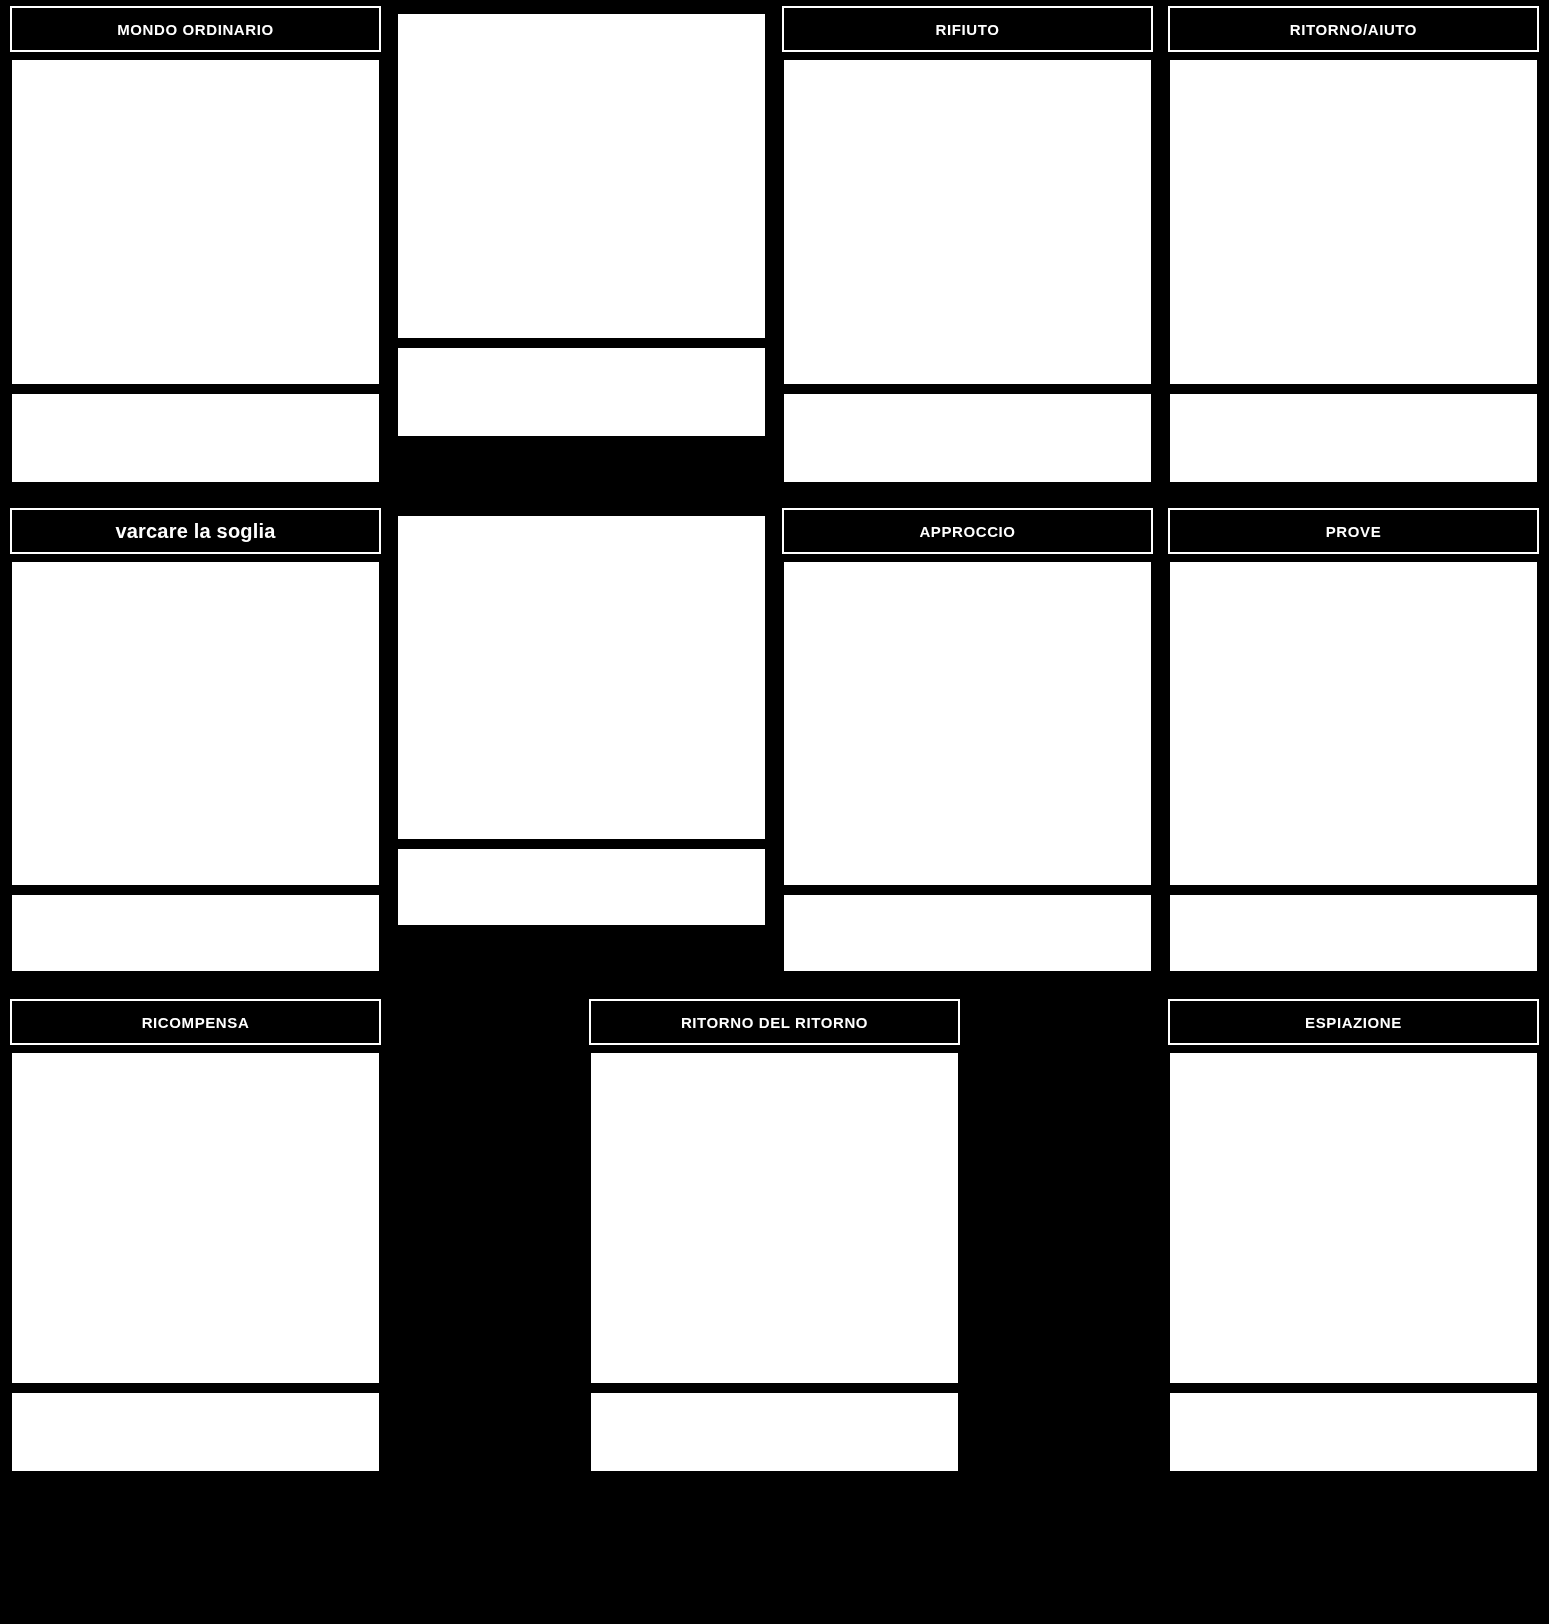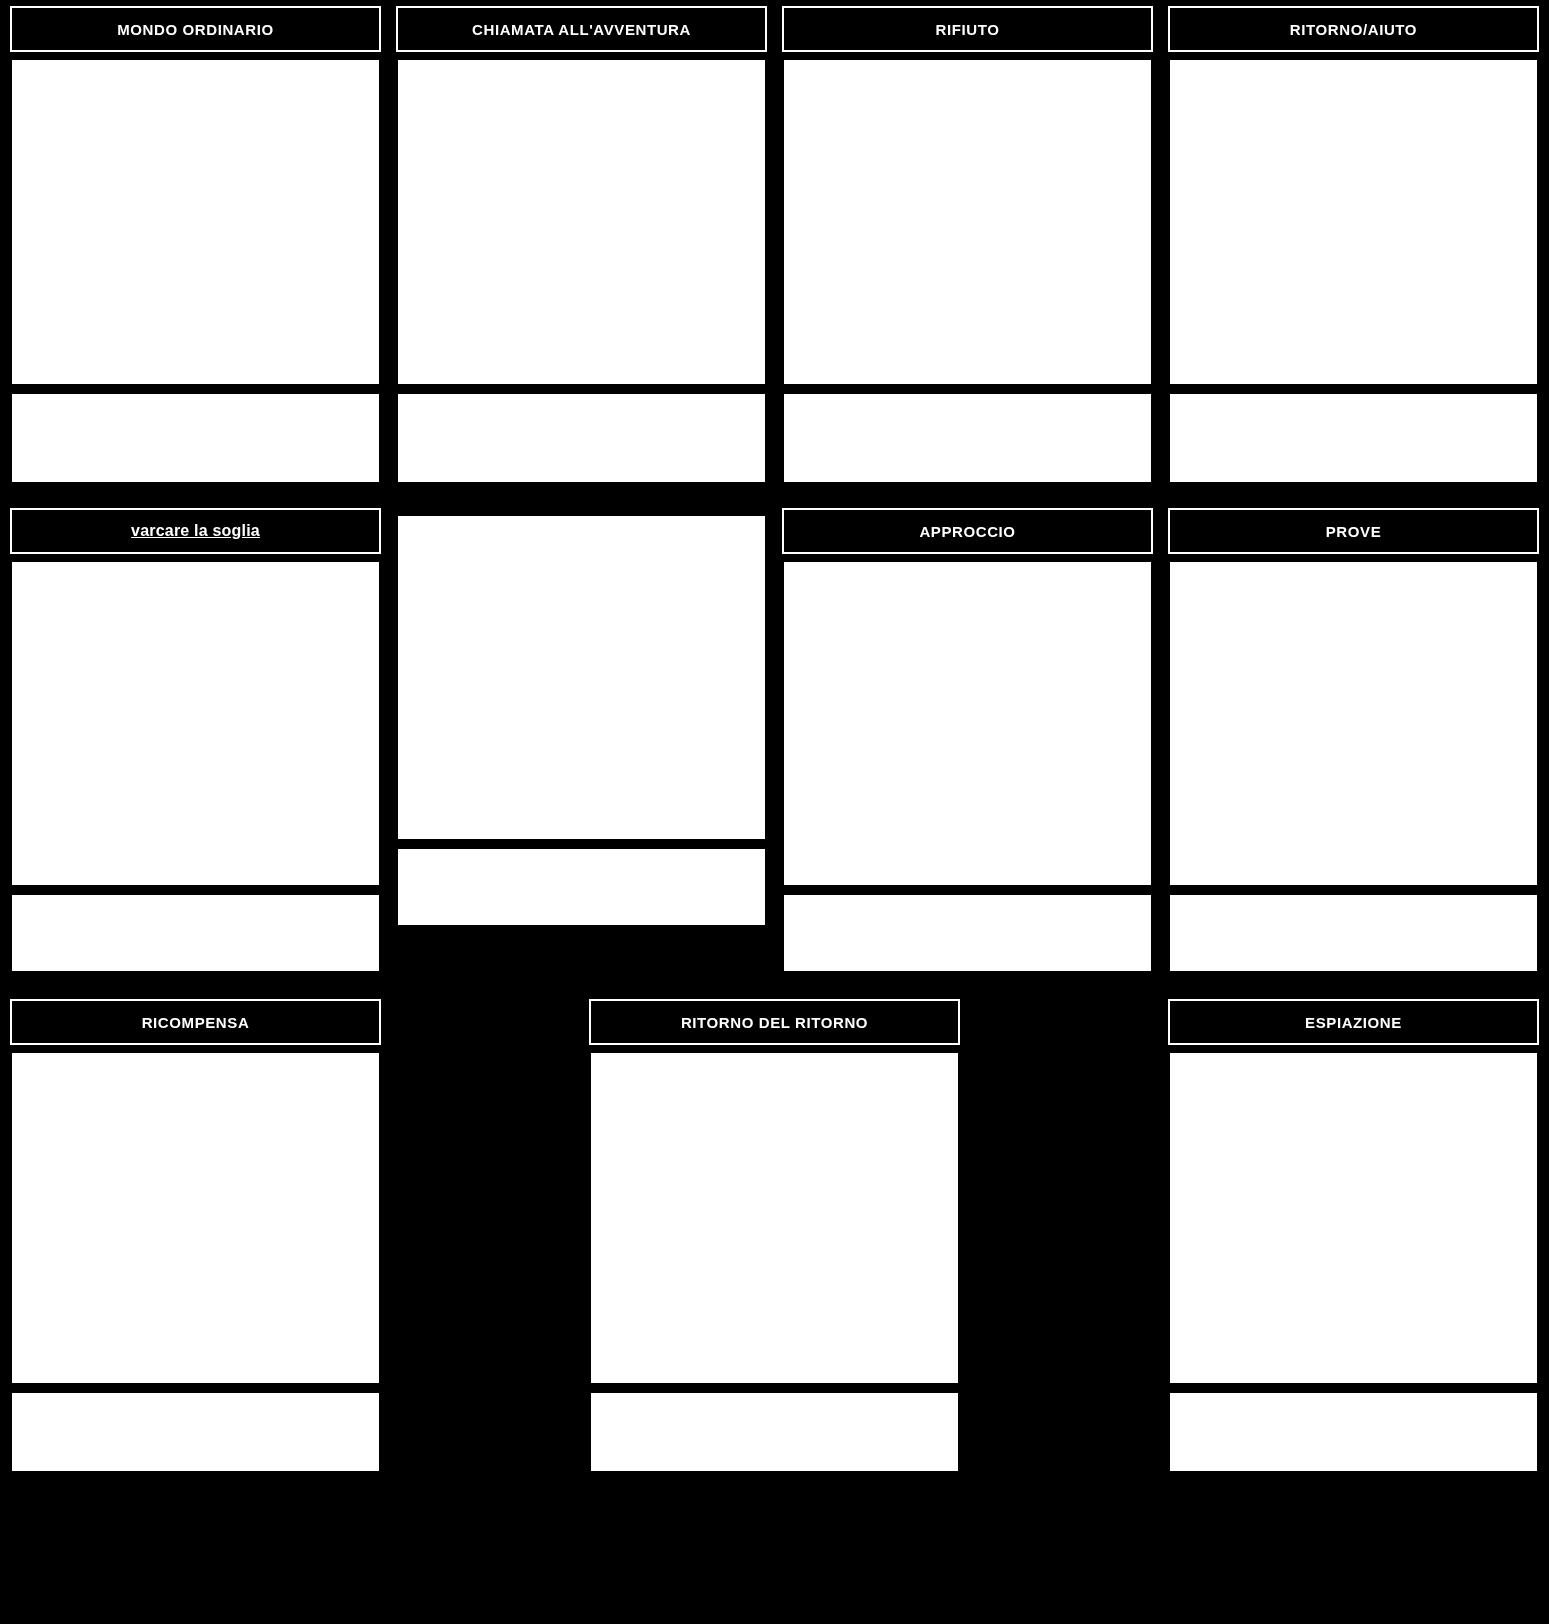--- a/index.html
+++ b/index.html
@@ -47,23 +47,22 @@
     align-items: center;
     justify-content: center;
     text-align: center;
     font-size: 15px;
     font-weight: bold;
     letter-spacing: 0.6px;
     padding: 0 0;
   }
   .cell-title.lowercase {
     text-transform: none;
-    font-size: 16px;
+    font-size: 20px;
     letter-spacing: 0.2px;
-    text-decoration: underline;
   }
   .cell-canvas {
     background: #ffffff;
     border: 2px solid #000000;
     box-sizing: border-box;
     margin-top: 6px;
   }
   .cell-caption {
     background: #ffffff;
     border: 2px solid #000000;
@@ -90,21 +89,20 @@
 
 <div class="storyboard">
 
   <div class="row row-1">
     <div class="cell">
       <div class="cell-title">MONDO ORDINARIO</div>
       <div class="cell-canvas"></div>
       <div class="cell-caption"></div>
     </div>
     <div class="cell">
-      <div class="cell-title">CHIAMATA ALL'AVVENTURA</div>
       <div class="cell-canvas"></div>
       <div class="cell-caption"></div>
     </div>
     <div class="cell">
       <div class="cell-title">RIFIUTO</div>
       <div class="cell-canvas"></div>
       <div class="cell-caption"></div>
     </div>
     <div class="cell">
       <div class="cell-title">RITORNO/AIUTO</div>

